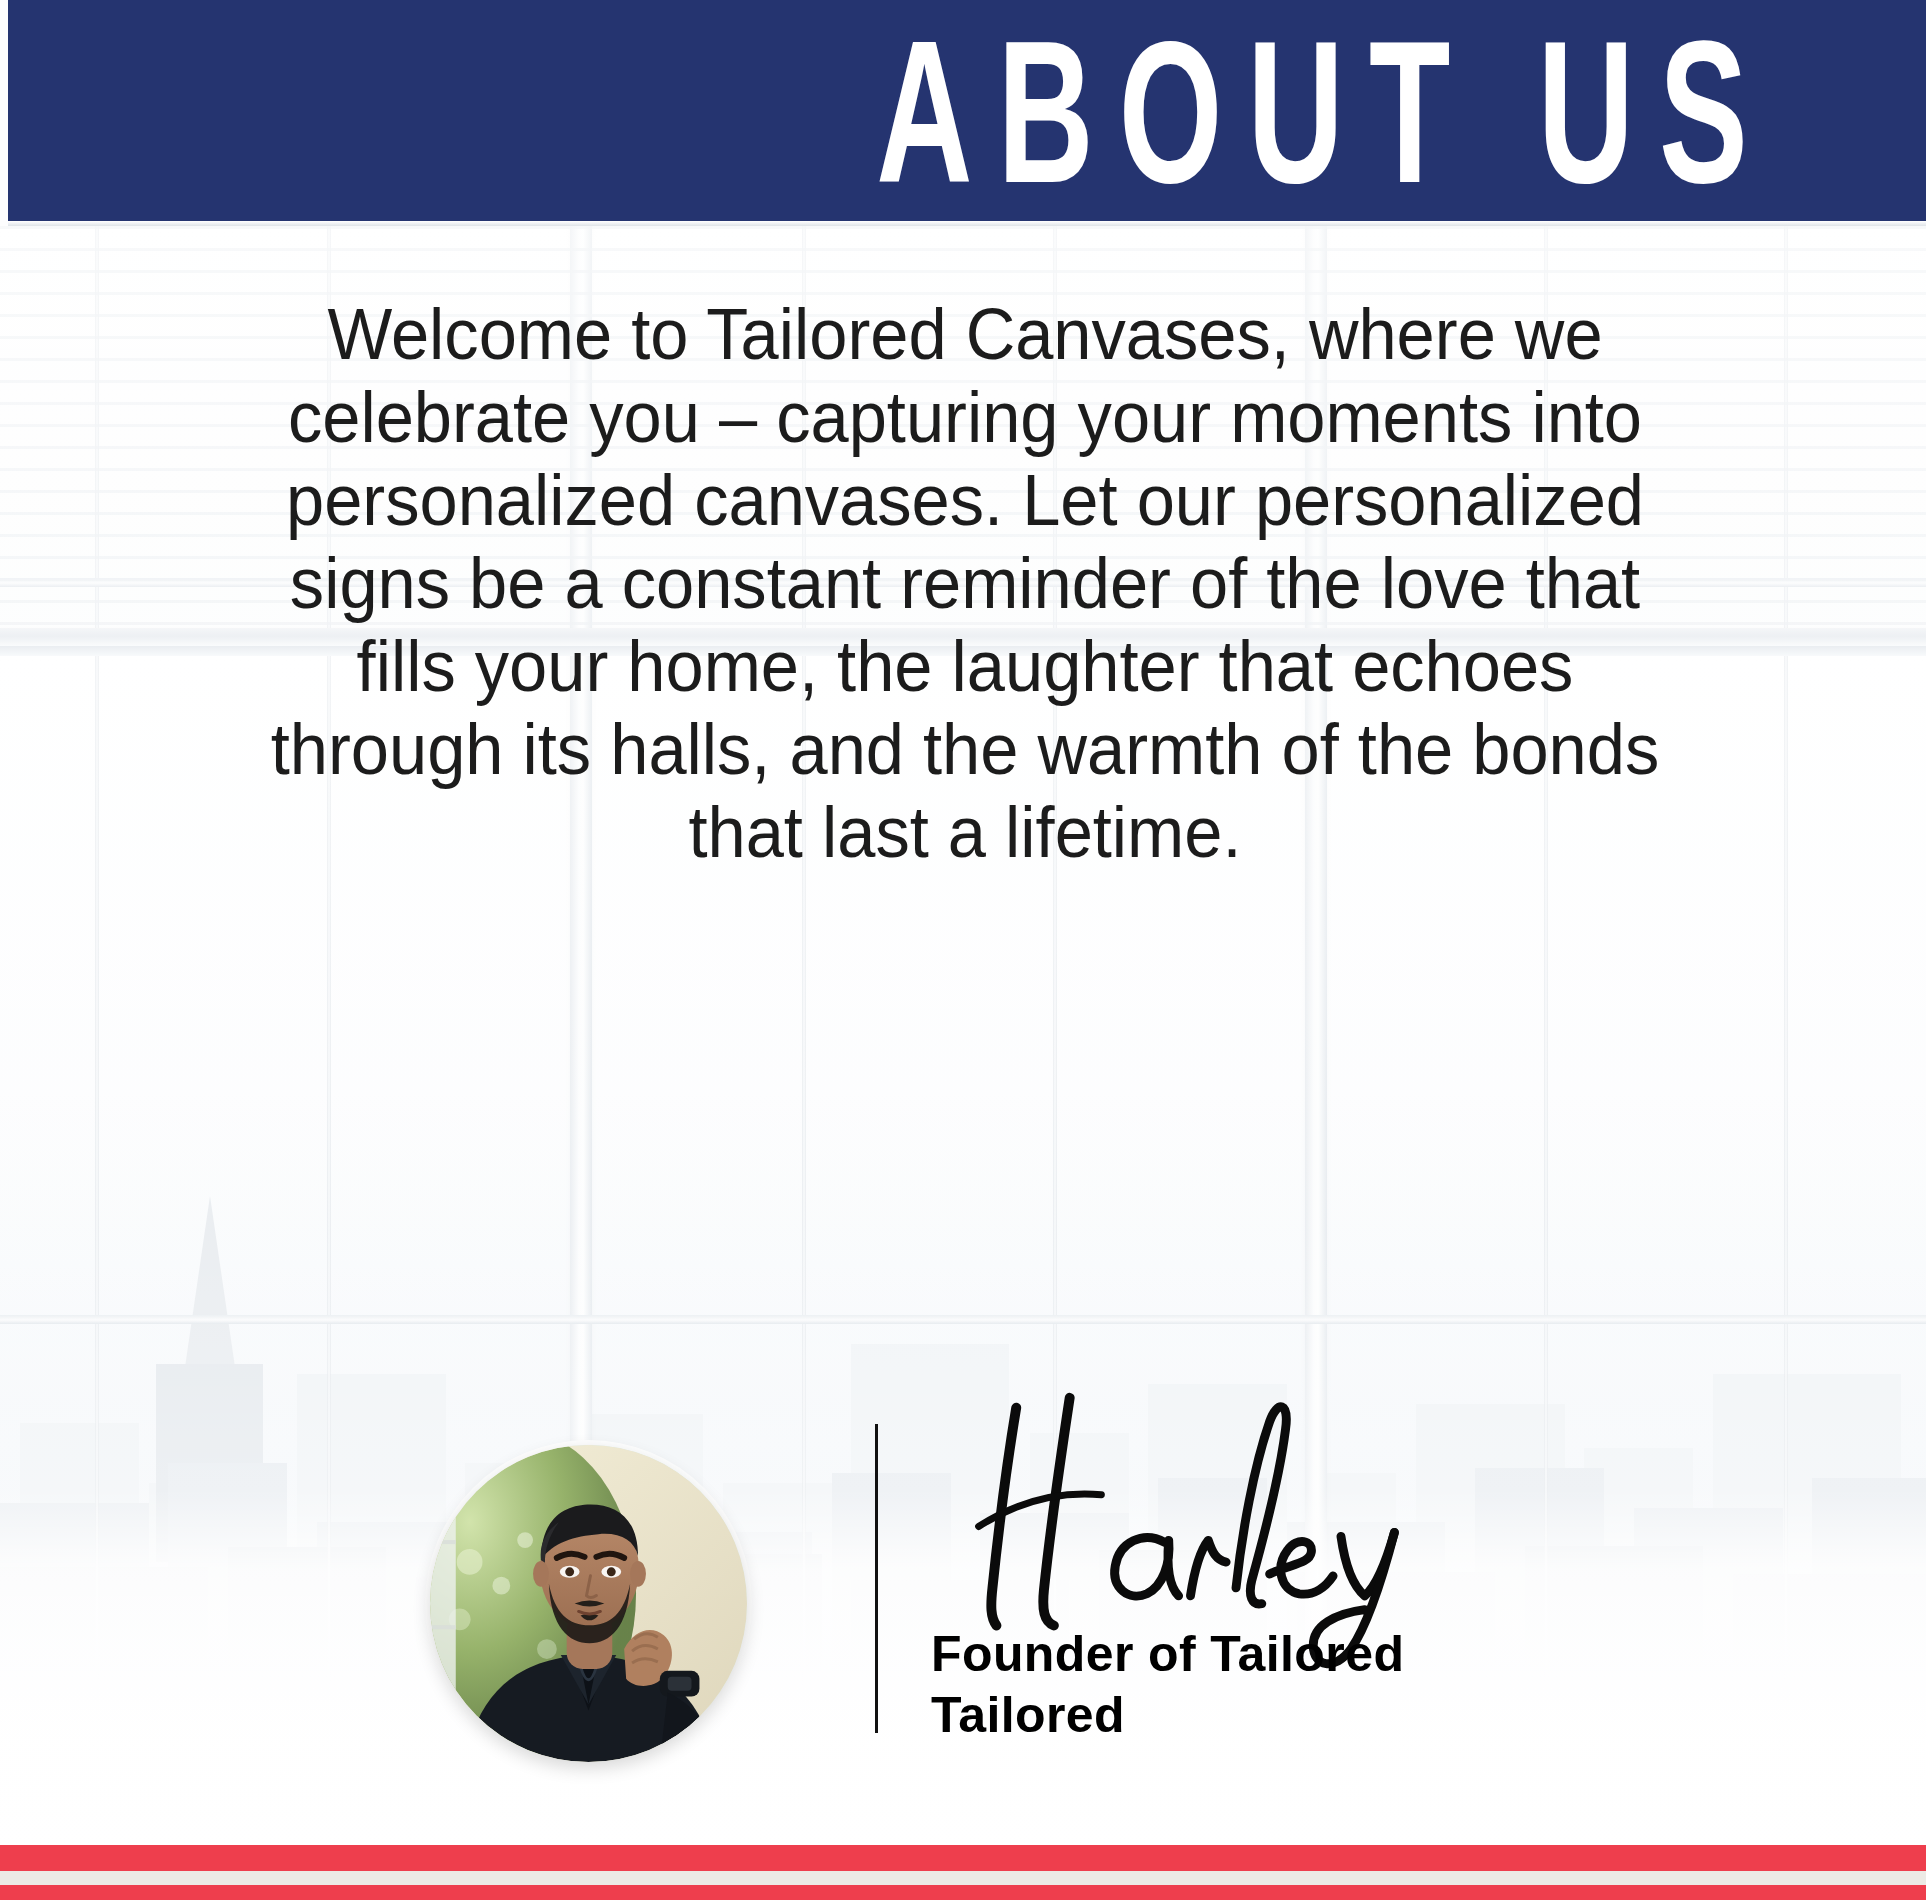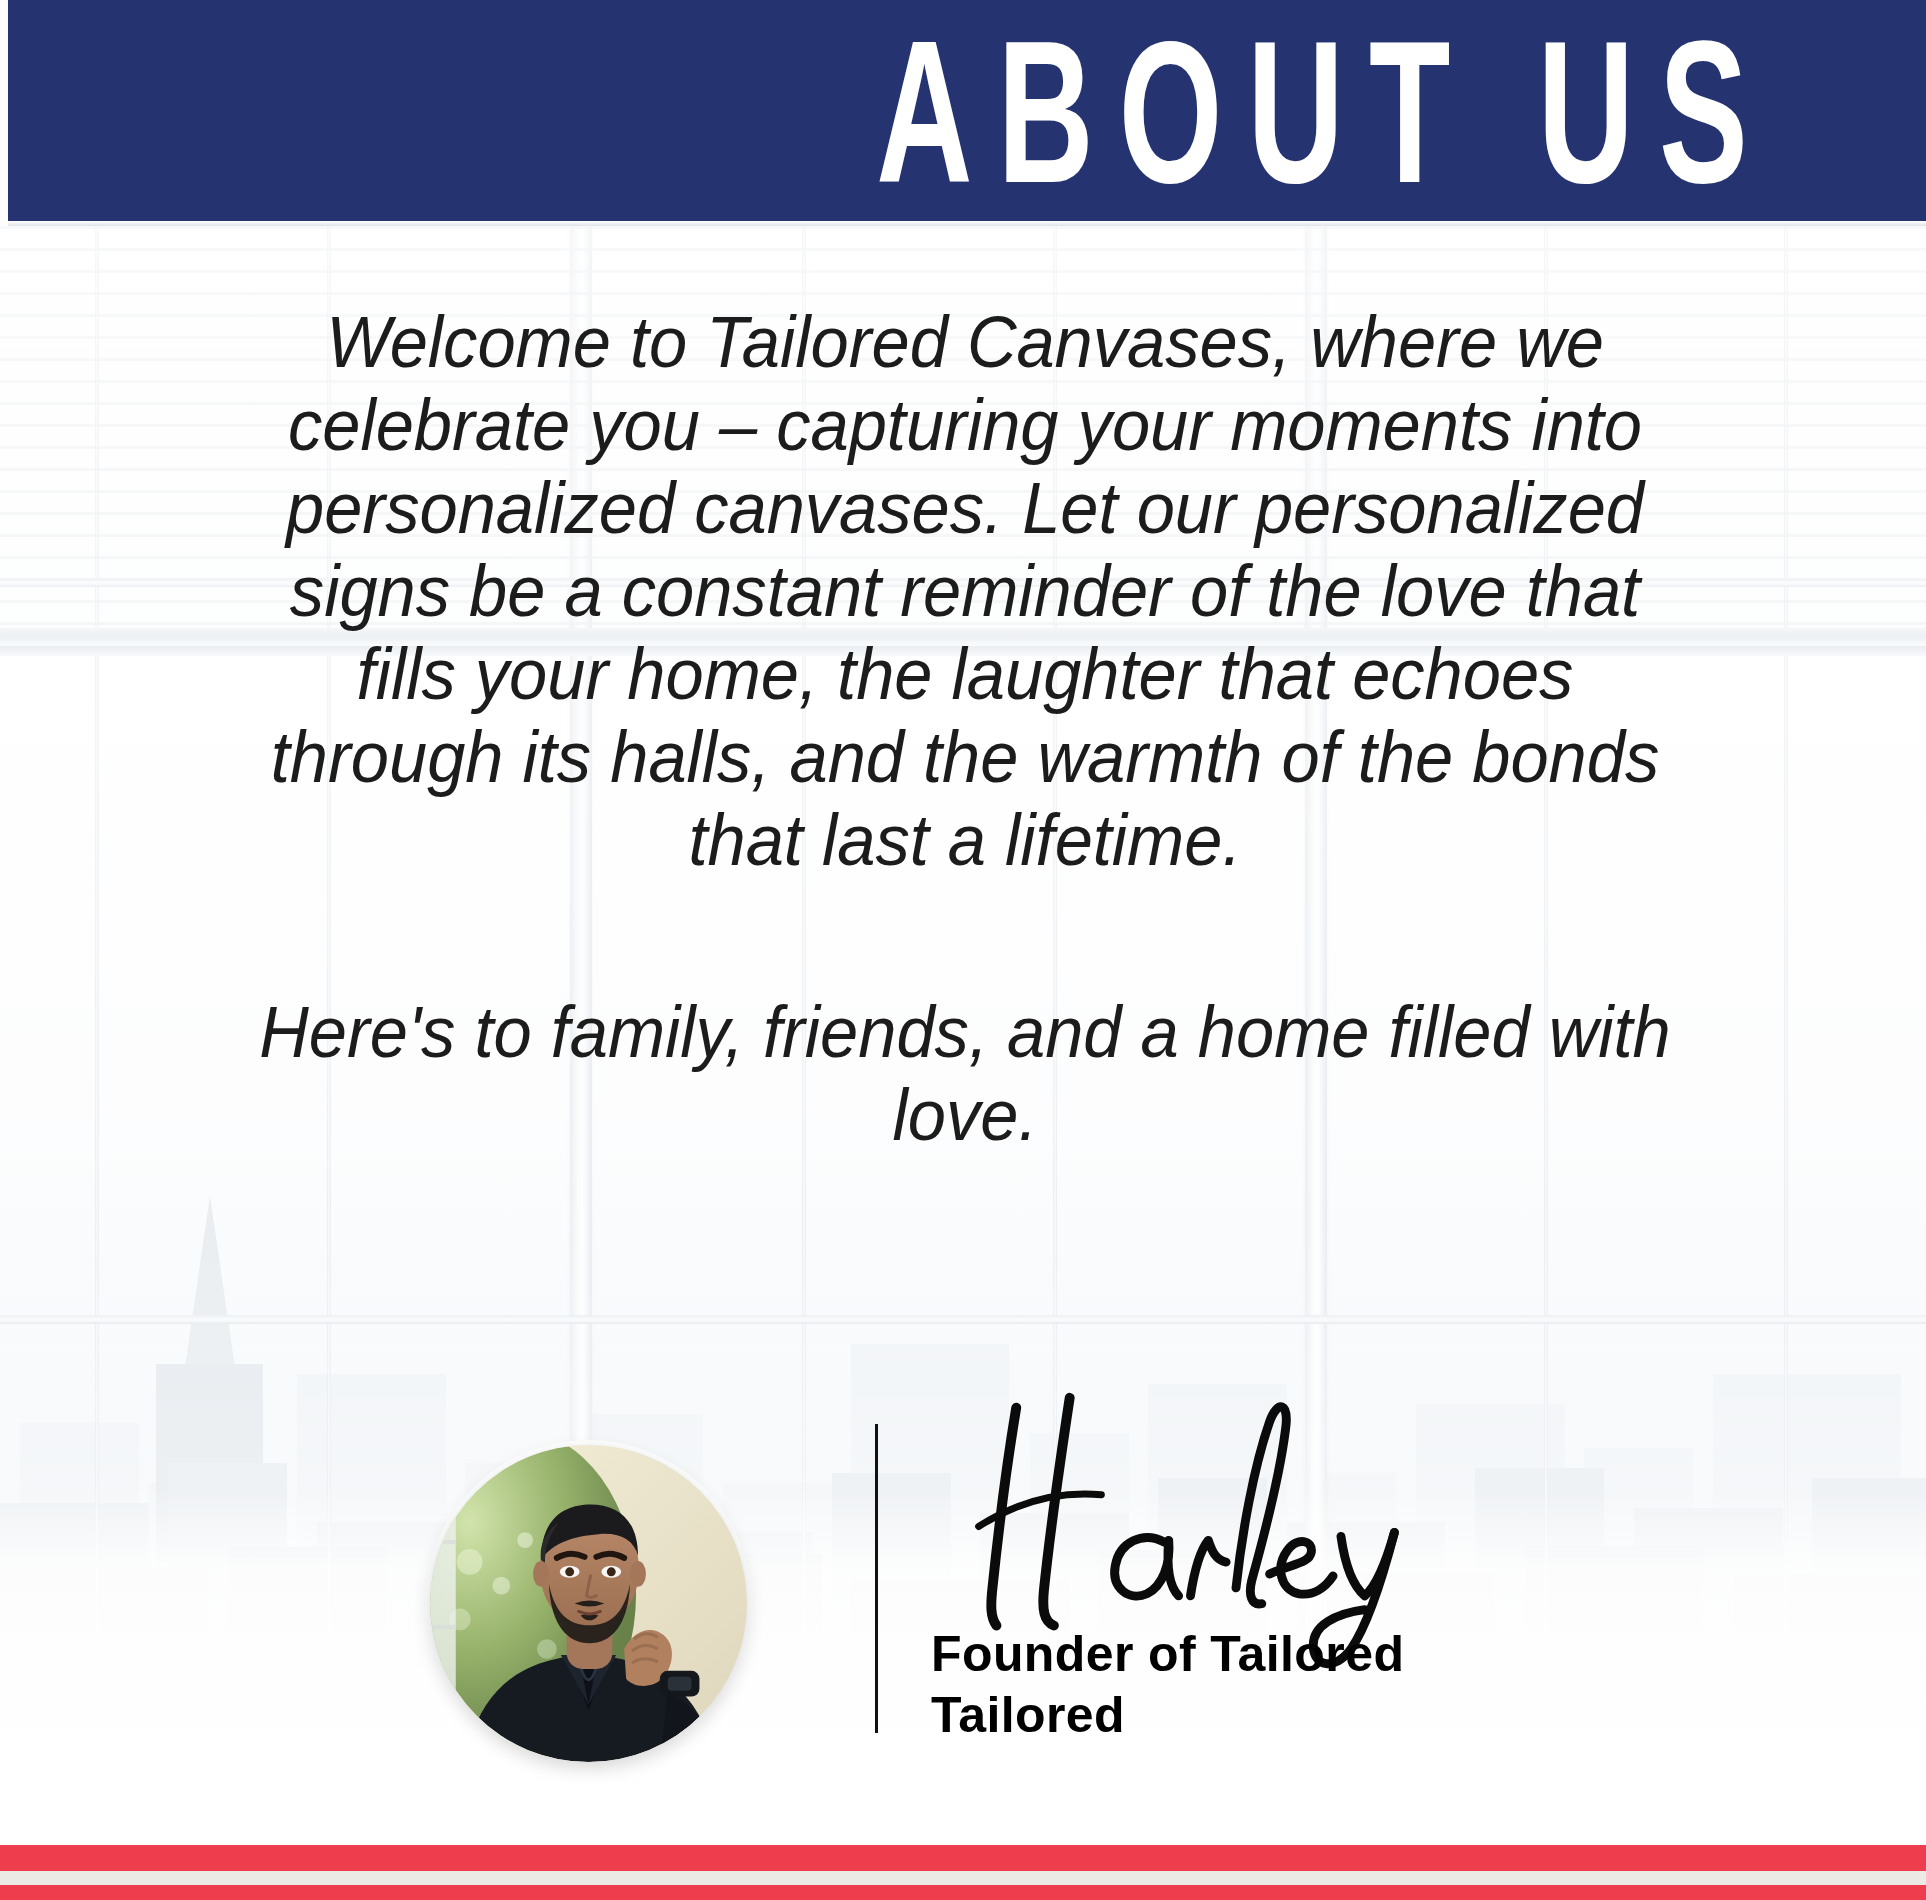--- a/index.html
+++ b/index.html
@@ -127,21 +127,21 @@
   .body-copy{
     position:absolute;left:188px;top:287px;width:1554px;
     z-index:20;
     text-align:center;
     color:#1c1c1c;
     font-family:"Liberation Sans", sans-serif;
     font-size:73px;
     line-height:83px;
     font-weight:400;
   }
-  .body-copy p{margin:13px;font-style:italic;}
+  .body-copy p{margin:5px;}
   .body-copy .para-gap{height:83px;}
   .copy-squeeze{
     display:block;
     transform:scaleX(.94);
     transform-origin:center center;
   }
 
   
   .sig-block{
     position:absolute;left:0;top:1386px;width:1927px;height:416px;z-index:25;
@@ -263,23 +263,20 @@
   <div class="header-banner">
     <h1 class="header-title">ABOUT US</h1>
     <div class="rule"></div>
   </div>
 
   <div class="body-copy">
     <p>
       <span class="copy-squeeze">Welcome to Tailored Canvases, where we celebrate you – capturing your moments into personalized canvases. Let our personalized signs be a constant reminder of the love that fills your home, the laughter that echoes through its halls, and the warmth of the bonds that last a lifetime.</span>
     </p>
     <div class="para-gap"></div>
-    <p>
-      <span class="copy-squeeze">Here's to family, friends, and a home filled with love.</span>
-    </p>
   </div>
 
   <div class="sig-block">
 
     <div class="avatar">
       <svg viewBox="0 0 320 320" xmlns="http://www.w3.org/2000/svg" aria-hidden="true">
         <defs>
           <clipPath id="circ">
               <circle cx="160" cy="160" r="160"></circle>
             </clipPath>

